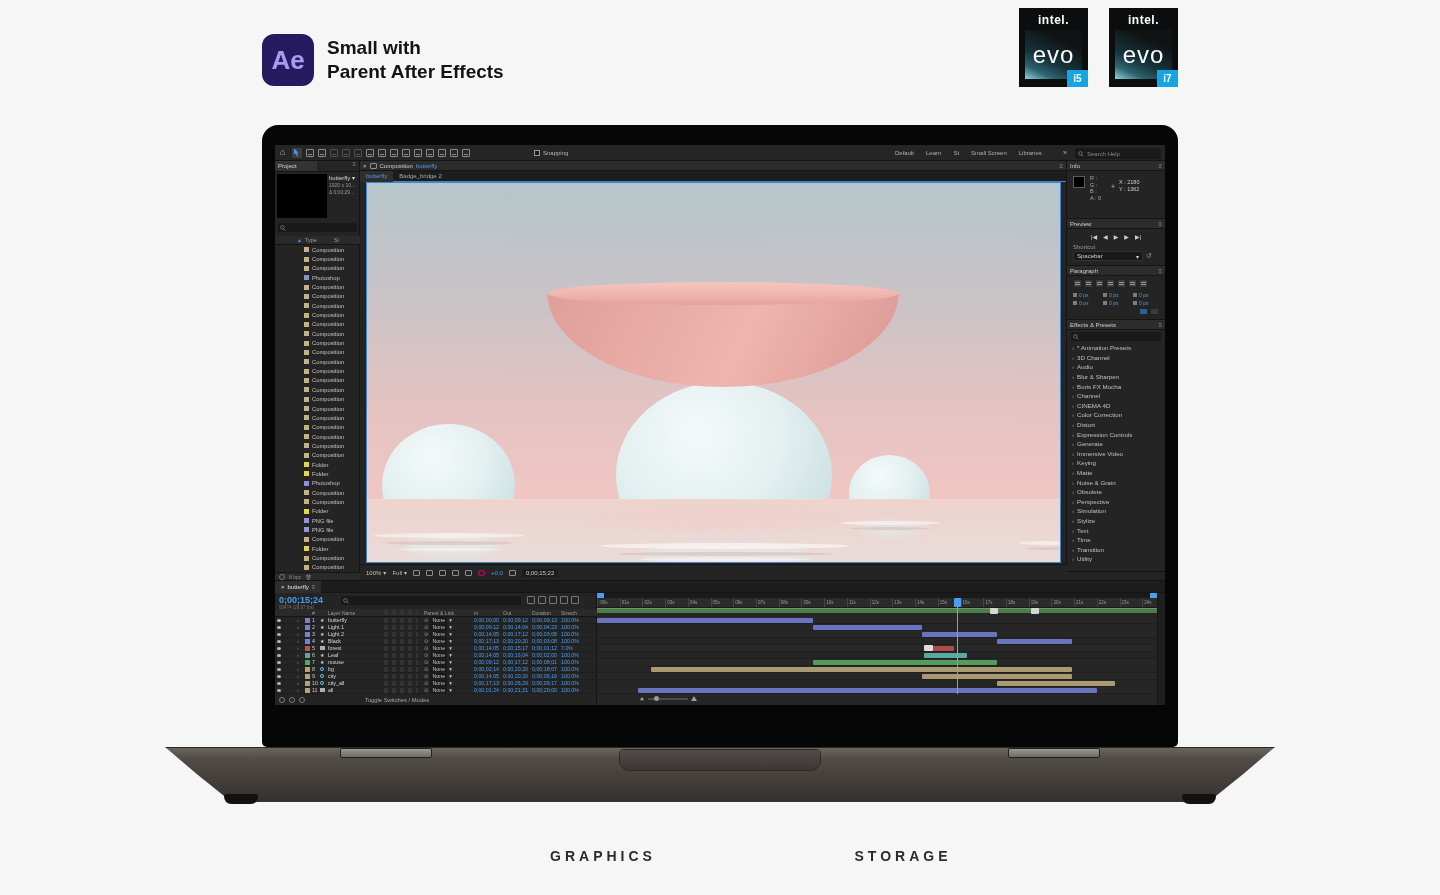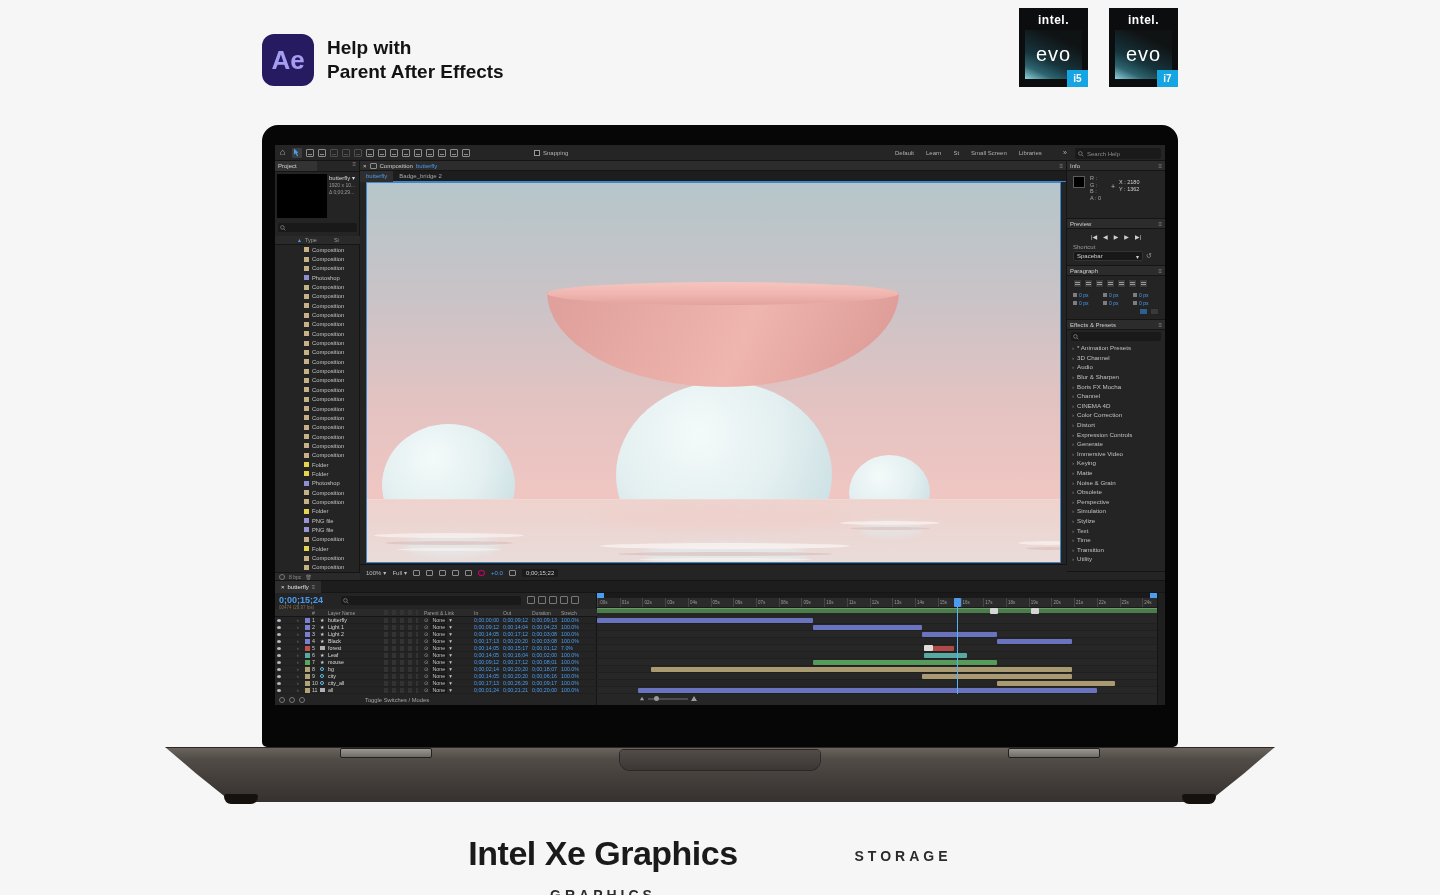--- a/index.html
+++ b/index.html
@@ -9,21 +9,21 @@
 
 #ae-logo { position:absolute; left:262px; top:34px; width:52px; height:52px; border-radius:12px; background:#261a60; display:flex; align-items:center; justify-content:center; }
 #ae-logo span { color:#a59df2; font-size:26px; font-weight:bold; }
 #brand-caption { position:absolute; left:327px; top:36px; color:#131313; font-size:19px; font-weight:bold; line-height:24px; }
 
 
 #evo-badges { position:absolute; left:1019px; top:8px; display:flex; gap:21px; }
 .evo-badge { width:69px; height:79px; background:#0b0d0e; position:relative; padding-top:5px; }
 .evo-brand { display:block; text-align:center; color:#fff; font-size:12px; font-weight:bold; letter-spacing:.5px; }
 .evo-sq { position:absolute; left:6px; right:6px; top:22px; bottom:8px; background:linear-gradient(205deg,#101314 25%,#16343c 62%,#2e6570 82%,#8fd3dd 100%); display:flex; align-items:center; justify-content:center; }
-.evo-word { color:#fff; font-size:20px; letter-spacing:1px; }
+.evo-word { color:#fff; font-size:24px; letter-spacing:1px; }
 .evo-tier { position:absolute; right:0; bottom:0; width:21px; height:17px; background:#14a5e2; color:#fff; font-size:10px; font-weight:bold; display:flex; align-items:center; justify-content:center; }
 
 
 #screen { position:absolute; left:262px; top:125px; width:916px; height:622px; background:#060606; border-radius:16px 16px 5px 5px; }
 #samsung-logo { position:absolute; left:0; right:0; bottom:10px; text-align:center; color:#2c2c2c; font-size:12px; font-weight:bold; letter-spacing:4px; }
 #base { position:absolute; left:165px; top:747px; width:1110px; height:55px; background:linear-gradient(180deg,#6a645f 0%,#524c47 20%,#433e3a 58%,#35312e 100%); clip-path:polygon(0 0,100% 0,97.2% 48%,94% 100%,6% 100%,2.8% 48%); border-top:1px solid #2a2724; }
 .hinge { position:absolute; top:748px; width:92px; height:10px; background:linear-gradient(180deg,#9b9793,#6e6a66); border:1px solid #23201e; border-radius:2px; }
 #hinge-left { left:340px; } #hinge-right { left:1008px; }
 #lip { position:absolute; left:620px; top:750px; width:200px; height:20px; background:linear-gradient(180deg,#524c48,#3b3734); border-radius:4px 4px 10px 10px; box-shadow:0 0 0 1px #2b2825; }
 .foot { position:absolute; top:794px; width:34px; height:10px; background:#14110f; border-radius:4px 4px 10px 10px; }
@@ -186,21 +186,21 @@
 .mtn { width:0; height:0; border-left:3px solid transparent; border-right:3px solid transparent; border-bottom:5px solid #9a9a9a; }
 #tl-strip { position:absolute; left:882px; top:12px; width:8px; height:113px; background:#1f1f1f; border-left:1px solid #141414; }
 </style>
 </head>
 <body>
 
 <div id="ae-logo">
     <span>Ae</span>
   </div>
 <div id="brand-caption">
-  <div>Help with</div>
+  <div>Small with</div>
   <div>Parent After Effects</div>
 </div>
 
 <div id="evo-badges">
 
     <div class="evo-badge">
       <span class="evo-brand">intel.</span>
       <div class="evo-sq">
         <span class="evo-word">evo</span>
       </div>
@@ -1109,21 +1109,20 @@
 <div id="base"></div>
 <div class="hinge" id="hinge-left"></div>
 <div class="hinge" id="hinge-right"></div>
 <div id="lip"></div>
 <div class="foot" id="foot-left"></div>
 <div class="foot" id="foot-right"></div>
 
 <div id="features">
 
     <div class="feature" style="left: 603px;">
-      <div class="feature-title">Intel Xe Graphics</div>
       <div class="feature-sub">GRAPHICS</div>
     </div>
 
     <div class="feature" style="left: 903px;">
       <div class="feature-sub">STORAGE</div>
     </div>
 
 </div>
 
 </body></html>

